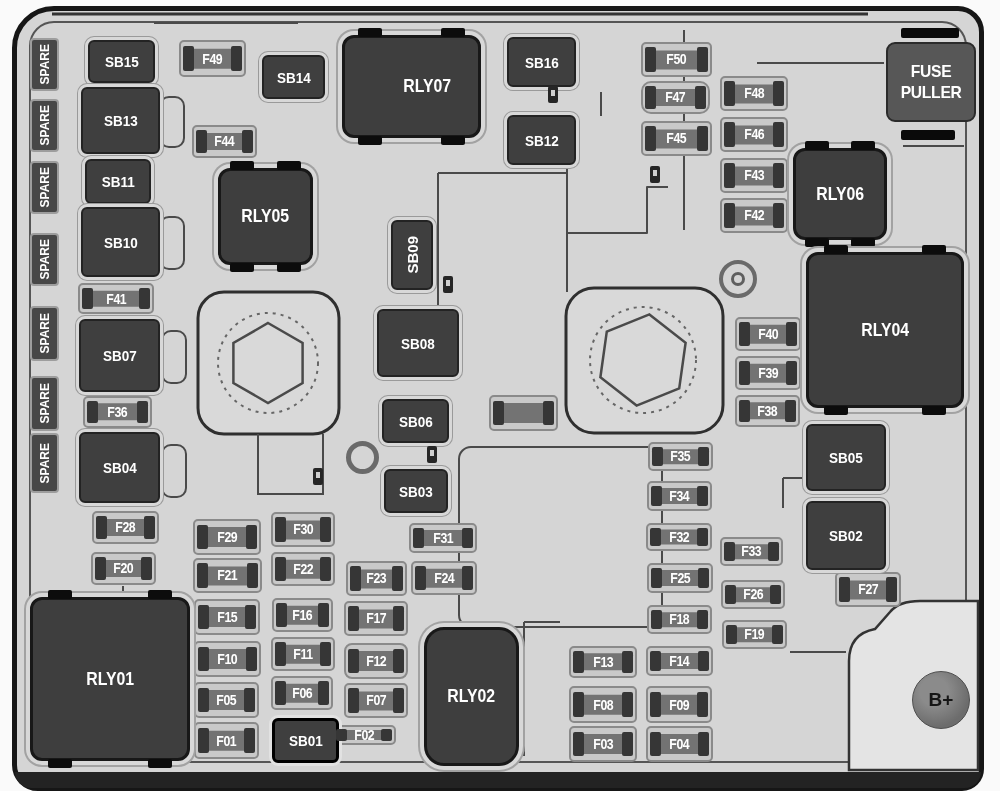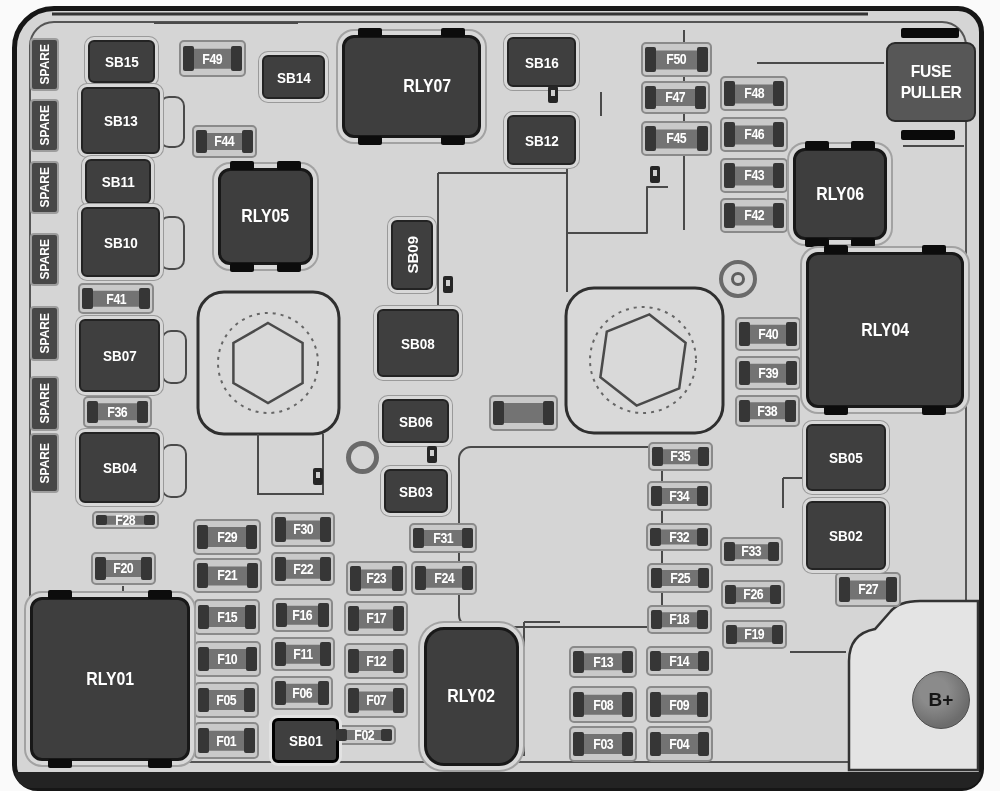--- a/index.html
+++ b/index.html
@@ -141,21 +141,21 @@
     <div class="comp fuse" style="left: 192px; top: 125px; width: 65px; height: 33px;">
       <div class="band">
         <span>F44</span>
       </div>
     </div>
     <div class="comp fuse" style="left: 641px; top: 42px; width: 71px; height: 35px;">
       <div class="band">
         <span>F50</span>
       </div>
     </div>
-    <div class="comp fuse" style="left: 641px; top: 81px; width: 69px; height: 33px;">
+    <div class="comp fuse" style="left: 641px; top: 81px; width: 69px; height: 33px; border-radius: 10px;">
       <div class="band">
         <span>F47</span>
       </div>
     </div>
     <div class="comp fuse" style="left: 641px; top: 121px; width: 71px; height: 35px;">
       <div class="band">
         <span>F45</span>
       </div>
     </div>
     <div class="comp fuse" style="left: 720px; top: 76px; width: 68px; height: 35px;">
@@ -196,21 +196,21 @@
     <div class="comp fuse" style="left: 735px; top: 356px; width: 66px; height: 34px;">
       <div class="band">
         <span>F39</span>
       </div>
     </div>
     <div class="comp fuse" style="left: 735px; top: 395px; width: 65px; height: 32px;">
       <div class="band">
         <span>F38</span>
       </div>
     </div>
-    <div class="comp fuse" style="left: 92px; top: 511px; width: 67px; height: 18px;">
+    <div class="comp fuse" style="left: 92px; top: 511px; width: 67px; height: 33px;">
       <div class="band">
         <span>F28</span>
       </div>
     </div>
     <div class="comp fuse" style="left: 91px; top: 552px; width: 65px; height: 33px;">
       <div class="band">
         <span>F20</span>
       </div>
     </div>
     <div class="comp fuse" style="left: 193px; top: 519px; width: 68px; height: 36px;">
@@ -281,21 +281,21 @@
     <div class="comp fuse" style="left: 409px; top: 523px; width: 68px; height: 30px;">
       <div class="band">
         <span>F31</span>
       </div>
     </div>
     <div class="comp fuse" style="left: 344px; top: 601px; width: 64px; height: 35px;">
       <div class="band">
         <span>F17</span>
       </div>
     </div>
-    <div class="comp fuse" style="left: 344px; top: 643px; width: 64px; height: 36px;">
+    <div class="comp fuse" style="left: 344px; top: 643px; width: 64px; height: 36px; border-radius: 8px;">
       <div class="band">
         <span>F12</span>
       </div>
     </div>
     <div class="comp fuse" style="left: 344px; top: 683px; width: 64px; height: 35px;">
       <div class="band">
         <span>F07</span>
       </div>
     </div>
     <div class="comp fuse" style="left: 332px; top: 725px; width: 64px; height: 20px;">

